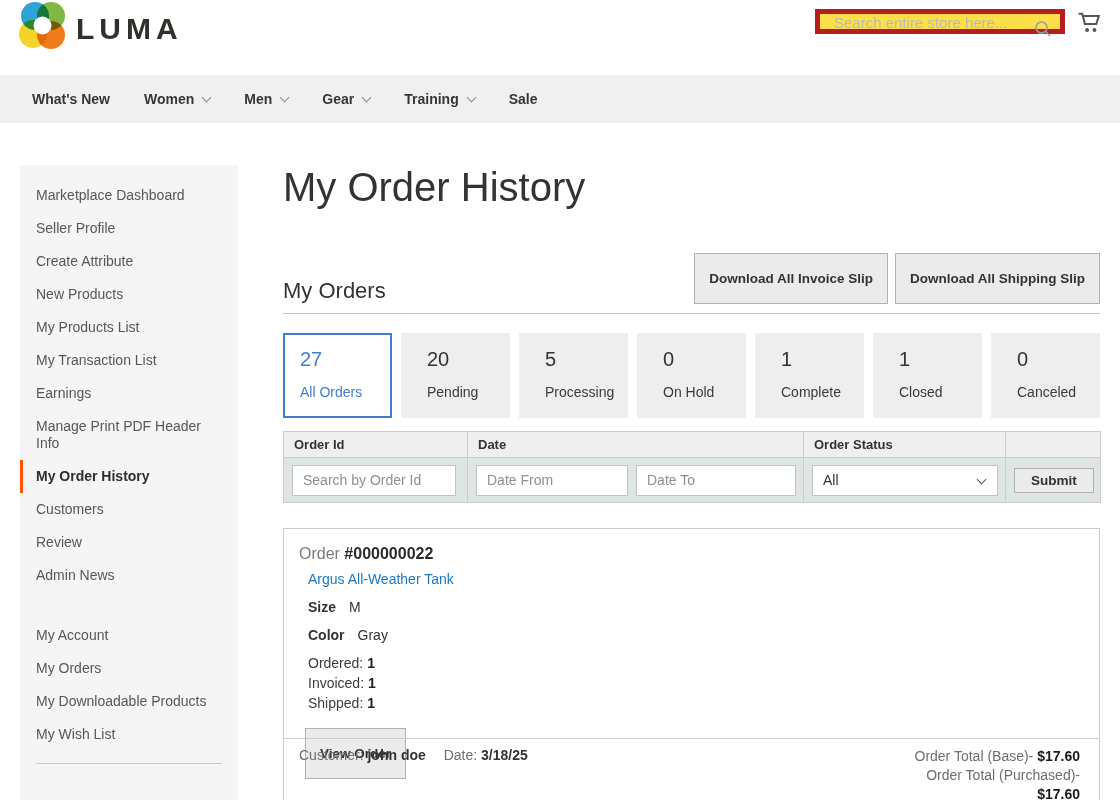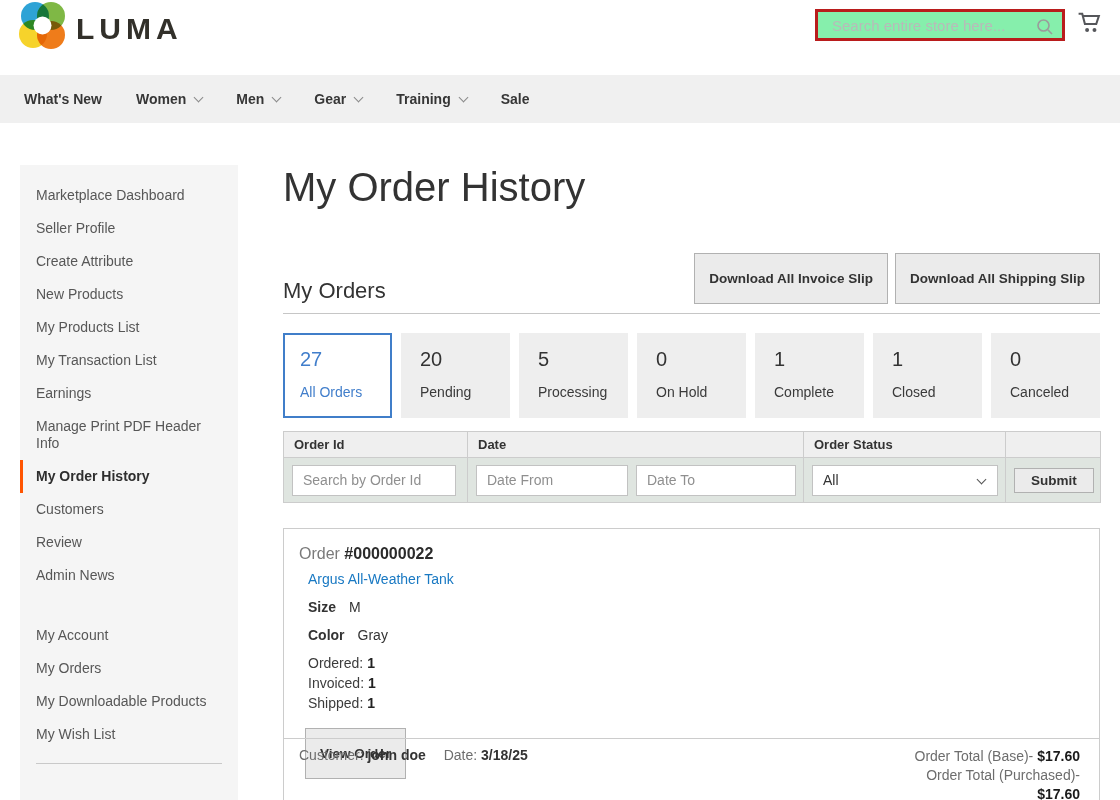--- a/index.html
+++ b/index.html
@@ -5,31 +5,31 @@
   * { box-sizing: border-box; margin: 0; padding: 0; }
   html,body { width:1120px; height:800px; overflow:hidden; background:#fff;
     font-family:"Liberation Sans", sans-serif; color:#333; }
   .canvas { position:relative; width:1120px; height:800px; }
 
   
   .header { position:absolute; top:0; left:0; width:1120px; height:75px; background:#fff; }
   .logo { position:absolute; left:18px; top:1px; width:50px; height:52px; cursor:pointer; }
   .brand-text { position:absolute; left:76px; top:12px; font-size:30px; font-weight:600;
     letter-spacing:5px; color:#32302a; }
-  .search-box { position:absolute; left:815px; top:9px; width:250px; height:32px;
-    border:3px solid #b91c1c; background:#86efac; }
+  .search-box { position:absolute; left:815px; top:9px; width:250px; height:25px;
+    border:5px solid #b91c1c; background:#fde047; }
   .search-box input { width:100%; height:100%; border:none; outline:none; padding:0 34px 0 14px;
     font-size:15px; color:#333; font-family:inherit; background:transparent; }
   .search-box input::placeholder { color:#b9b9b9; }
   .search-glyph { position:absolute; right:7px; top:5px; }
   .cart-wrap { position:absolute; left:1076px; top:9px; width:28px; height:28px; cursor:pointer; }
 
   
   .navbar { position:absolute; top:75px; left:0; width:1120px; height:48px; background:#f0f0f0;
-    display:flex; align-items:center; padding-left:24px; }
+    display:flex; align-items:center; padding-left:32px; }
   .nav-item { display:flex; align-items:center; margin-right:34px; font-size:14px;
     font-weight:700; color:#363636; cursor:pointer; }
   .chev { display:inline-block; width:7px; height:7px; border-right:1.5px solid #8a8a8a;
     border-bottom:1.5px solid #8a8a8a; transform:rotate(45deg); margin:-4px 0 0 9px; }
 
   
   .sidebar { position:absolute; left:20px; top:165px; width:218px; height:635px;
     background:#f5f5f5; padding-top:14px; }
   .side-item { padding:8px 14px 8px 16px; font-size:14px; line-height:17px; color:#575757;
     cursor:pointer; }
@@ -43,21 +43,21 @@
   .page-title { font-size:40px; font-weight:300; color:#333; margin-top:25px; line-height:44px; }
   .section-row { margin-top:44px; display:flex; justify-content:space-between;
     align-items:flex-end; border-bottom:1px solid #c6c6c6; padding-bottom:9px; }
   .section-title { font-size:22px; font-weight:300; color:#333; }
   .btn { background:#ebebeb; border:1px solid #b1b1b1; color:#333; font-weight:700;
     font-size:13.5px; padding:17px 14px; font-family:inherit; cursor:pointer; }
   .btn-group { display:flex; gap:7px; }
 
   
   .tiles { margin-top:19px; display:flex; gap:9px; }
-  .tile { width:109px; height:85px; background:#eeeeee; padding:15px 0 0 19px; cursor:pointer; }
+  .tile { width:109px; height:85px; background:#eeeeee; padding:15px 0 0 26px; cursor:pointer; }
   .tile .count { font-size:20px; color:#333; }
   .tile .tlabel { font-size:14px; color:#3a3a3a; margin-top:13px; }
   .tile.selected { background:#fff; border:2px solid #407ec9; padding:13px 0 0 15px; }
   .tile.selected .count, .tile.selected .tlabel { color:#417ecb; }
 
   
   .filter { margin-top:13px; width:817px; border-collapse:collapse; table-layout:fixed; }
   .filter th { background:#efefef; border:1px solid #ccc; font-size:13px; font-weight:700;
     text-align:left; padding:5px 10px; height:16px; color:#333; }
   .filter td { background:#dfe5e0; border:1px solid #ccc; padding:6px 8px; height:45px;

